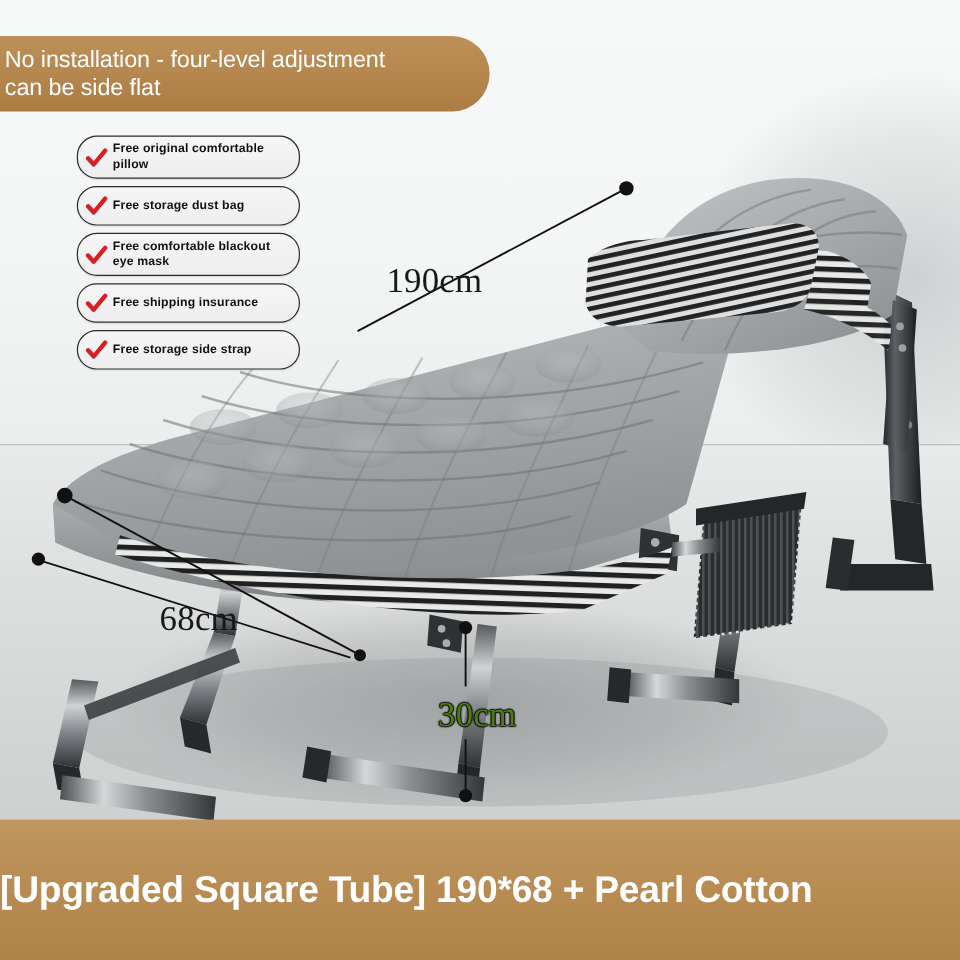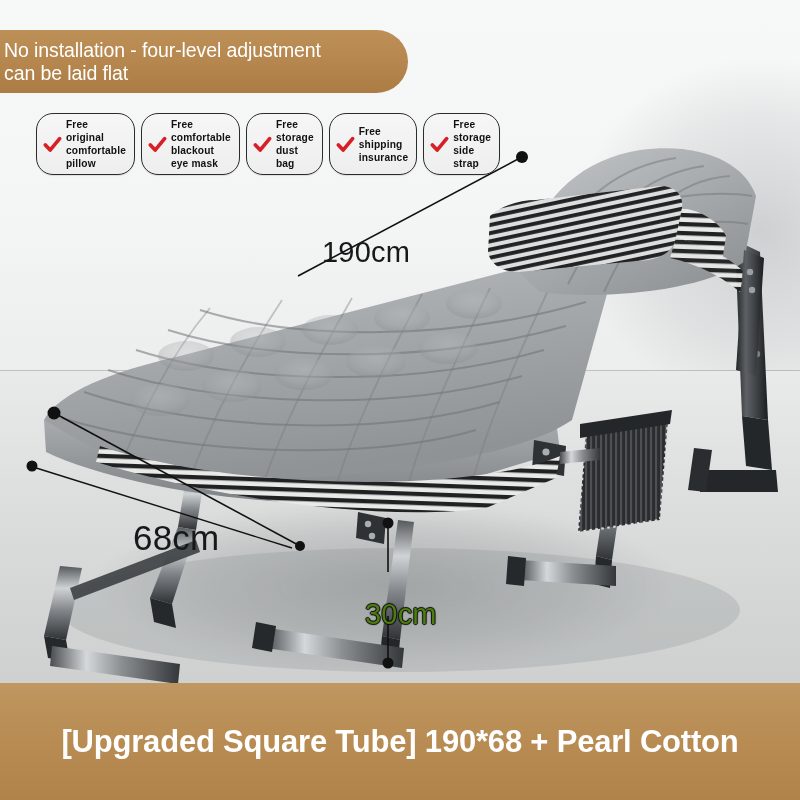--- a/index.html
+++ b/index.html
@@ -68,28 +68,27 @@
   }
 
   
   .product { position: absolute; inset: 0; }
   .product svg { display: block; width: 800px; height: 800px; }
 
   
   .dim-label {
     position: absolute;
     color: #16181a;
-    font-family: Liberation Sans, sans-serif;
+    font-family: Liberation Serif, serif;
     font-weight: 400;
     white-space: nowrap;
     letter-spacing: 0.2px;
-    margin-top: 18px;
   }
   .dim-190 { left: 322px; top: 218px; font-size: 29px; }
-  .dim-68  { left: 133px; top: 500px; font-size: 35px; }
+  .dim-68  { left: 133px; top: 500px; font-size: 29px; }
   .dim-30  { left: 365px; top: 580px; font-size: 29px;
              color: #4d7c0f;
              text-shadow: 0 0 1px #111, 1px 0 1px #111, -1px 0 1px #111,
                           0 1px 1px #111, 0 -1px 1px #111; }
 
   
   .top-banner {
     position: absolute;
     left: -12px;
     top: 30px;
@@ -107,24 +106,25 @@
     font-family: "Liberation Sans", sans-serif;
     font-weight: normal;
     font-size: 19.5px;
     line-height: 1.18;
     letter-spacing: -0.1px;
   }
 
   
   .features {
     position: absolute;
-    left: 36px;
+    left: 64px;
     top: 113px;
     width: 186px;
     display: flex;
+    flex-direction: column;
     gap: 6px;
   }
   .feature-pill {
     position: relative;
     min-height: 33px;
     box-sizing: border-box;
     background: linear-gradient(180deg, #f6f6f6 0%, #eeeeee 100%);
     border: 1.6px solid #2c2c2c;
     border-radius: 17px;
     display: flex;
@@ -150,21 +150,21 @@
 
   
   .bottom-banner {
     position: absolute;
     left: 0; right: 0;
     top: 683px;
     height: 117px;
     background: linear-gradient(180deg, #c09761 0%, #b88c53 48%, #b0834b 100%);
     display: flex;
     align-items: center;
-    justify-content: center;
+    justify-content: flex-start;
   }
   .bottom-banner-text {
     color: #ffffff;
     font-family: "Liberation Sans", sans-serif;
     font-weight: bold;
     font-size: 31px;
     letter-spacing: -0.2px;
     white-space: nowrap;
   }
 </style>
@@ -358,45 +358,45 @@
     <circle cx="388" cy="663" r="5.5" fill="#111"></circle>
   </svg>
 
   <div class="dim-label dim-190">190cm</div>
   <div class="dim-label dim-68">68cm</div>
   <div class="dim-label dim-30">30cm</div>
 
   <div class="top-banner">
     <div class="top-banner-text">
       <div>No installation - four-level adjustment</div>
-      <div>can be laid flat</div>
+      <div>can be side flat</div>
     </div>
   </div>
 
   <div class="features">
 
     <div class="feature-pill">
       <svg class="check-icon" viewBox="0 0 24 24">
         <path d="M3 12.5 L9 19 L21 4.5" fill="none" stroke="#d81f26" stroke-width="4.6" stroke-linecap="round" stroke-linejoin="round"></path>
       </svg>
       <span class="feature-text">Free original comfortable pillow</span>
     </div>
 
     <div class="feature-pill">
       <svg class="check-icon" viewBox="0 0 24 24">
         <path d="M3 12.5 L9 19 L21 4.5" fill="none" stroke="#d81f26" stroke-width="4.6" stroke-linecap="round" stroke-linejoin="round"></path>
       </svg>
-      <span class="feature-text">Free comfortable blackout eye mask</span>
+      <span class="feature-text">Free storage dust bag</span>
     </div>
 
     <div class="feature-pill">
       <svg class="check-icon" viewBox="0 0 24 24">
         <path d="M3 12.5 L9 19 L21 4.5" fill="none" stroke="#d81f26" stroke-width="4.6" stroke-linecap="round" stroke-linejoin="round"></path>
       </svg>
-      <span class="feature-text">Free storage dust bag</span>
+      <span class="feature-text">Free comfortable blackout eye mask</span>
     </div>
 
     <div class="feature-pill">
       <svg class="check-icon" viewBox="0 0 24 24">
         <path d="M3 12.5 L9 19 L21 4.5" fill="none" stroke="#d81f26" stroke-width="4.6" stroke-linecap="round" stroke-linejoin="round"></path>
       </svg>
       <span class="feature-text">Free shipping insurance</span>
     </div>
 
     <div class="feature-pill">

